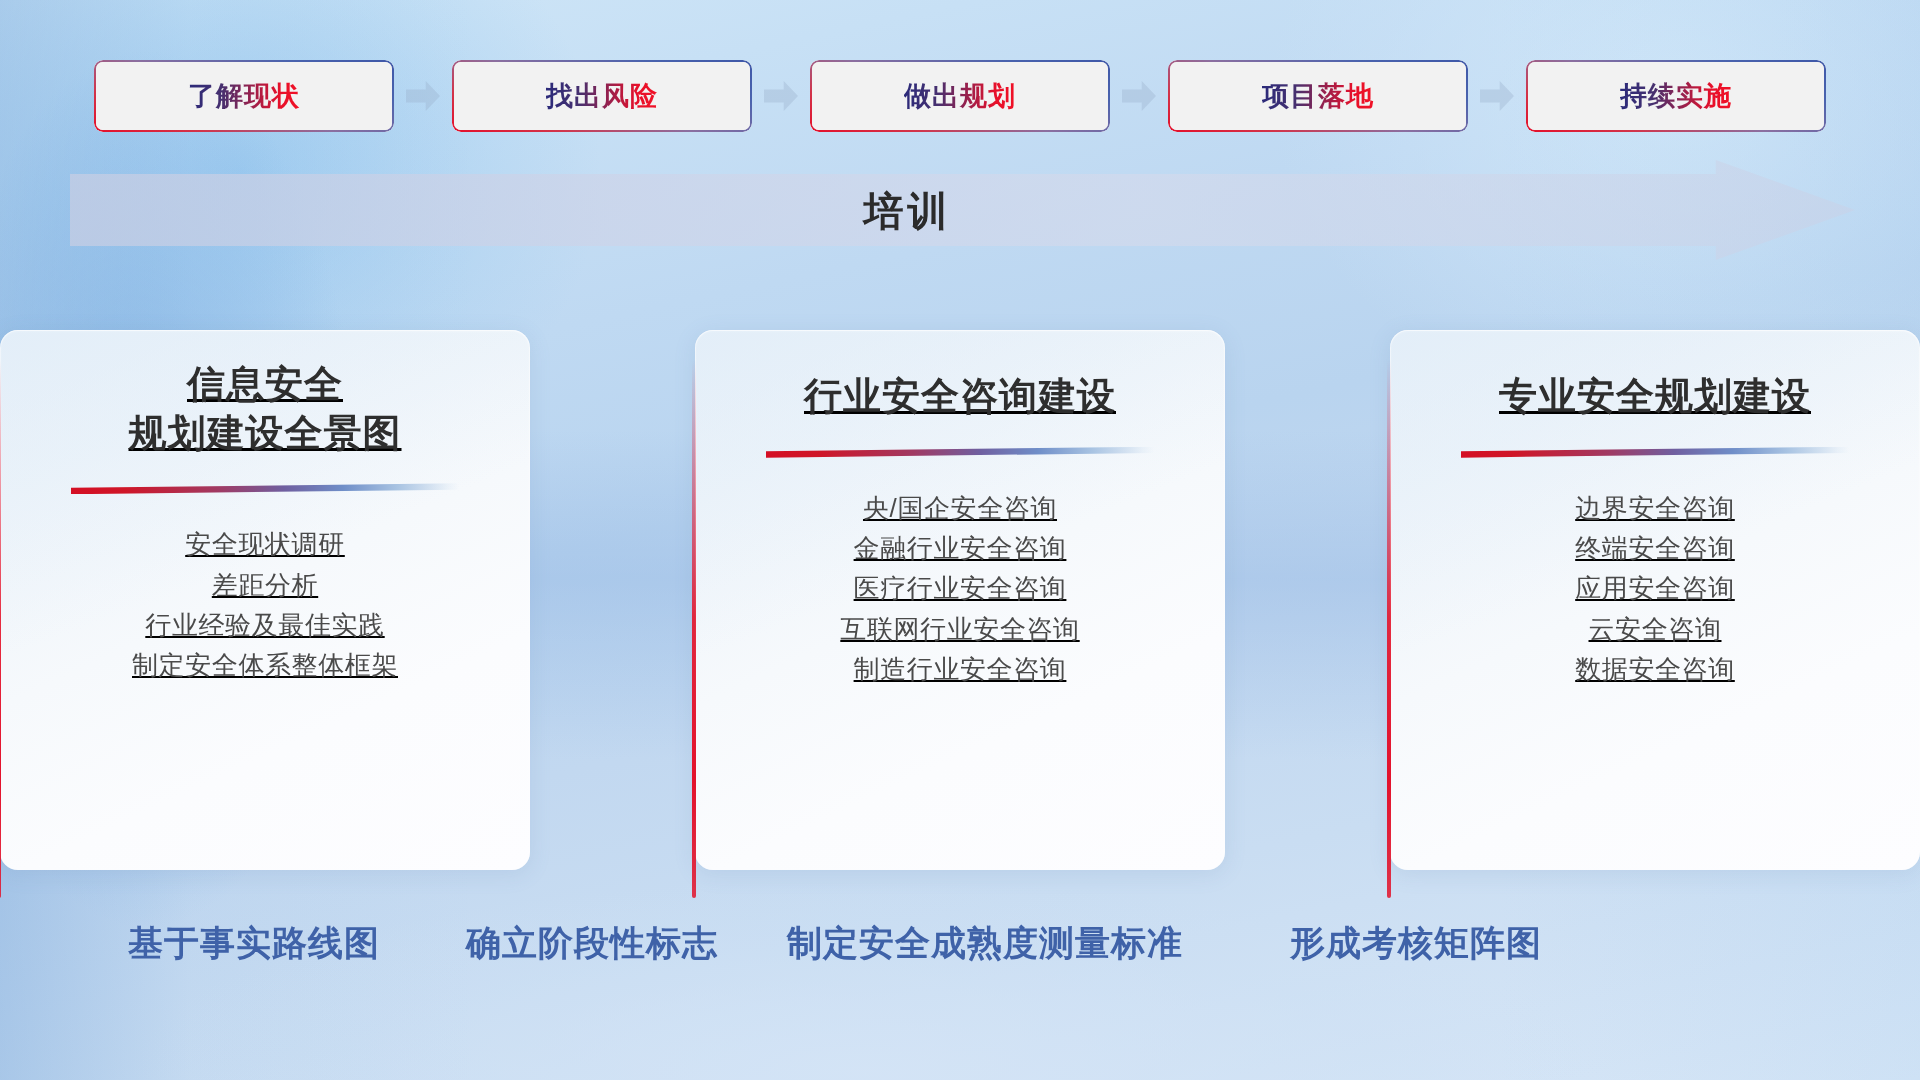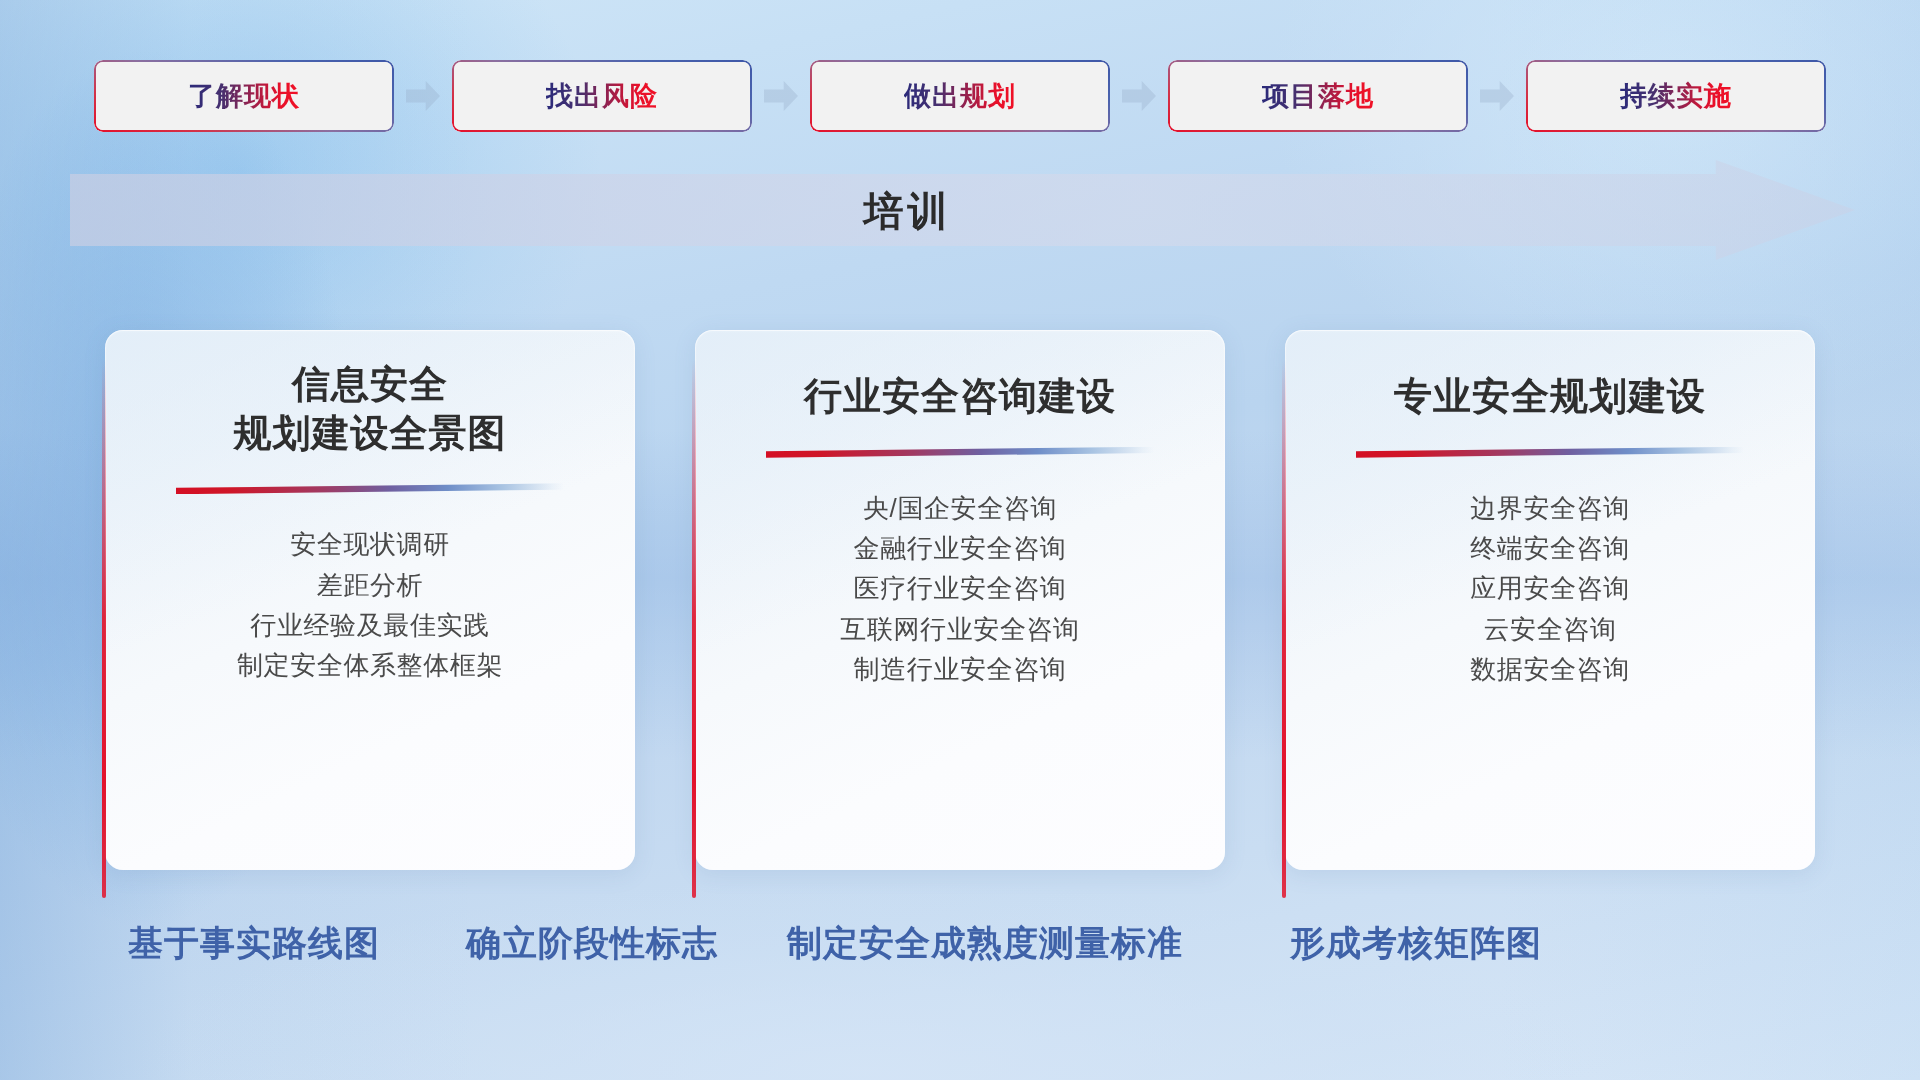--- a/index.html
+++ b/index.html
@@ -86,21 +86,21 @@
     display:flex; align-items:center; justify-content:center;
   }
   .banner-label{
     font-size:40px; font-weight:700; color:#2b2b2b; letter-spacing:4px;
     margin-left:-110px; margin-top:2px;
   }
 
   
   .cards{
     position:absolute; left:0; top:330px; width:1920px; height:560px; z-index:6;
-    display:flex; justify-content:center; align-items:flex-start; gap:60px;
+    display:flex; justify-content:space-between; align-items:flex-start; gap:60px;text-decoration:underline;
   }
   .card{
     position:relative; width:530px; height:540px;
     border-radius:18px;
     background:linear-gradient(155deg,#e9f1f9 0%,#eef4fa 22%,#f6f9fc 48%,#fbfcfe 70%,#fdfdff 100%);
     box-shadow:0 4px 22px rgba(90,130,180,.14), 0 1px 3px rgba(255,255,255,.9) inset;
     overflow:visible;
     display:flex; flex-direction:column; align-items:center;
   }
   .card::after{

